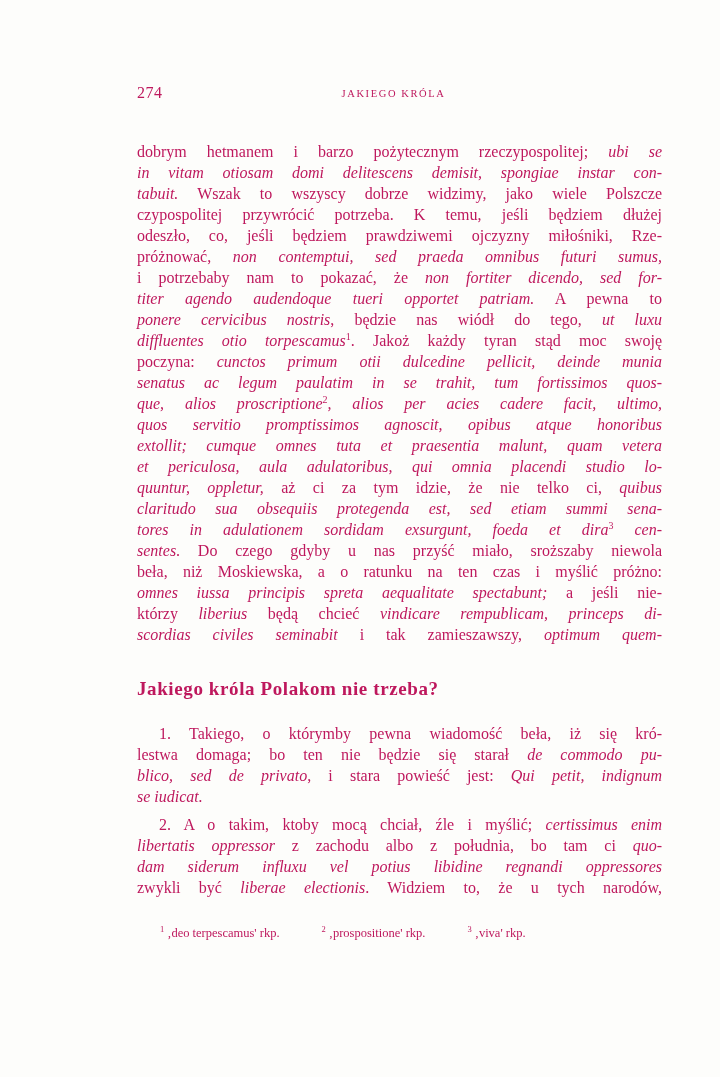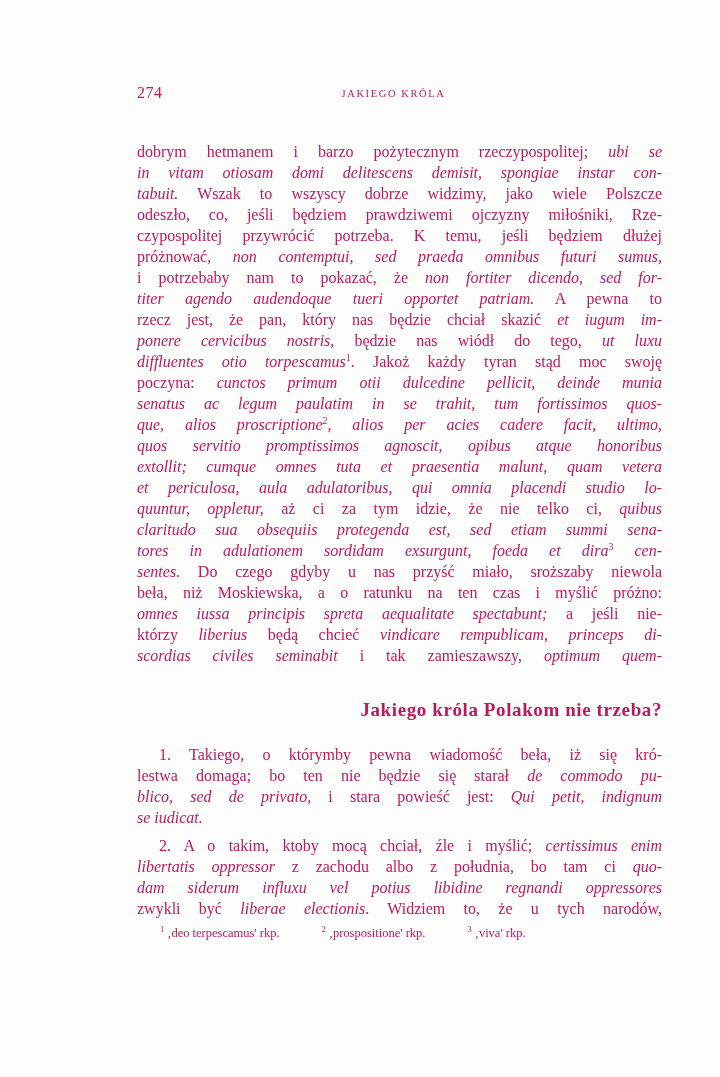--- a/index.html
+++ b/index.html
@@ -48,21 +48,21 @@
   .line-end { text-align-last: left; }
   .line-indent { text-indent: 22px; margin-top: 7px; }
   .it { font-style: italic; }
   .sup {
     font-size: 10px;
     vertical-align: super;
     line-height: 0;
   }
   .section-heading {
     margin: 33px 0 23px 0;
-    text-align: right;
+    text-align: left;
     font-size: 19px;
     font-weight: 700;
     letter-spacing: 0.6px;
   }
   .footnotes {
     position: absolute;
     left: 132px; top: 926px;
     width: 525px;
     padding-left: 28px;
     box-sizing: border-box;
@@ -82,26 +82,25 @@
     <div class="page-number">274</div>
     <div class="running-title">JAKIEGO KRÓLA</div>
   </div>
 
   <div class="text-column">
 
     <div class="para">
         <div class="line"><span>dobrym hetmanem i barzo pożytecznym rzeczypospolitej; </span><span class="it">ubi se</span></div>
         <div class="line"><span class="it">in vitam otiosam domi delitescens demisit, spongiae instar con-</span></div>
         <div class="line"><span class="it">tabuit.</span><span> Wszak to wszyscy dobrze widzimy, jako wiele Polszcze</span></div>
+        <div class="line"><span>czypospolitej przywrócić potrzeba. K temu, jeśli będziem dłużej</span></div>
         <div class="line"><span>odeszło, co, jeśli będziem prawdziwemi ojczyzny miłośniki, Rze-</span></div>
-        <div class="line"><span>czypospolitej przywrócić potrzeba. K temu, jeśli będziem dłużej</span></div>
         <div class="line"><span>próżnować, </span><span class="it">non contemptui, sed praeda omnibus futuri sumus,</span></div>
         <div class="line"><span>i potrzebaby nam to pokazać, że </span><span class="it">non fortiter dicendo, sed for-</span></div>
         <div class="line"><span class="it">titer agendo audendoque tueri opportet patriam.</span><span> A pewna to</span></div>
-        <div class="line"><span>rzecz jest, że pan, który nas będzie chciał skazić </span><span class="it">et iugum im-</span></div>
         <div class="line"><span class="it">ponere cervicibus nostris</span><span>, będzie nas wiódł do tego, </span><span class="it">ut luxu</span></div>
         <div class="line"><span class="it">diffluentes otio torpescamus</span><span class="sup">1</span><span>. Jakoż każdy tyran stąd moc swoję</span></div>
         <div class="line"><span>poczyna: </span><span class="it">cunctos primum otii dulcedine pellicit, deinde munia</span></div>
         <div class="line"><span class="it">senatus ac legum paulatim in se trahit, tum fortissimos quos-</span></div>
         <div class="line"><span class="it">que, alios proscriptione</span><span class="sup">2</span><span class="it">, alios per acies cadere facit, ultimo,</span></div>
         <div class="line"><span class="it">quos servitio promptissimos agnoscit, opibus atque honoribus</span></div>
         <div class="line"><span class="it">extollit; cumque omnes tuta et praesentia malunt, quam vetera</span></div>
         <div class="line"><span class="it">et periculosa, aula adulatoribus, qui omnia placendi studio lo-</span></div>
         <div class="line"><span class="it">quuntur, oppletur,</span><span> aż ci za tym idzie, że nie telko ci, </span><span class="it">quibus</span></div>
         <div class="line"><span class="it">claritudo sua obsequiis protegenda est, sed etiam summi sena-</span></div>

